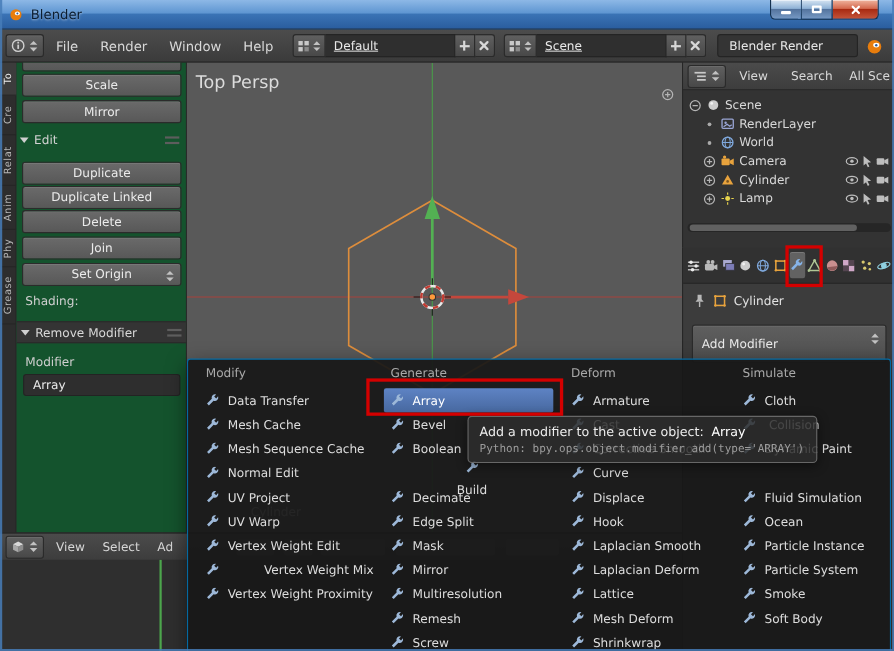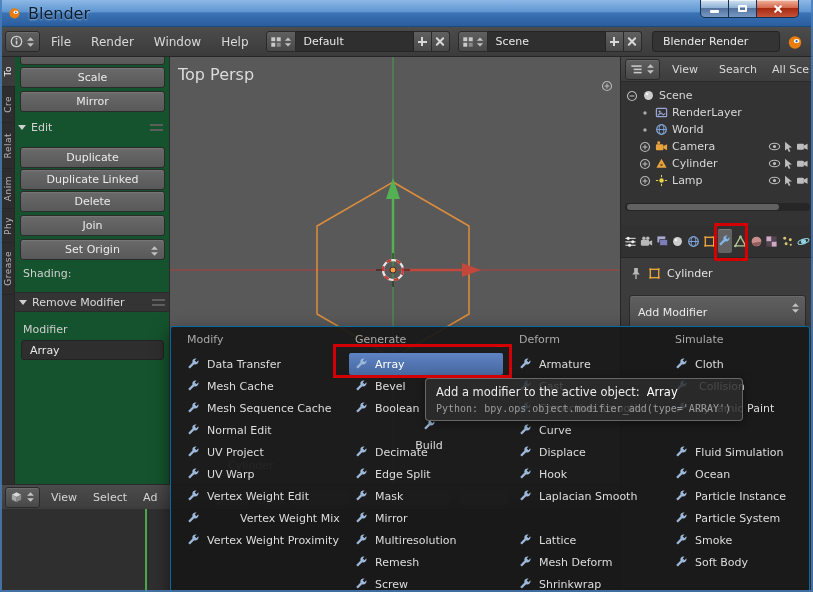--- a/index.html
+++ b/index.html
@@ -6,42 +6,42 @@
   html,body{width:813px;height:592px;}
   body{font-family:"DejaVu Sans","Liberation Sans",sans-serif;font-size:11px;color:#d8d8d8;
        position:relative;overflow:hidden;background:#2b2b2b;}
   .abs{position:absolute;}
   .ic{display:inline-flex;width:13px;height:13px;align-items:center;justify-content:center;flex:none;}
 
   
   .titlebar{position:absolute;left:0;top:0;width:813px;height:27px;
     background:linear-gradient(#8db8e6 0%,#5f96d2 45%,#3a73b5 50%,#2a5d9e 100%);
     border-bottom:1px solid #1c4a7e;display:flex;align-items:center;padding:0 8px;}
-  .wtitle{color:#0c1d30;font-size:16px;margin-left:7px;text-shadow:0 1px 2px rgba(255,255,255,.5);}
+  .wtitle{color:#0c1d30;font-size:12px;margin-left:7px;text-shadow:0 1px 2px rgba(255,255,255,.5);}
   .winbtns{position:absolute;right:14px;top:0;display:flex;}
   .wb{height:18px;border:1px solid #14314f;display:flex;align-items:center;justify-content:center;
       border-top:none;box-shadow:inset 0 1px 0 rgba(255,255,255,.5);}
   .wb.min{width:29px;border-radius:0 0 0 5px;background:linear-gradient(#d5e4f2,#8fb2d6 45%,#54749e 50%,#7699c4);}
   .wb.max{width:28px;background:linear-gradient(#d5e4f2,#8fb2d6 45%,#54749e 50%,#7699c4);border-left:none;}
   .wb.close{width:42px;border-radius:0 0 5px 0;background:linear-gradient(#f0b49e,#d4694e 45%,#a82a12 50%,#c4543a);border-left:none;}
   .g-min{width:9px;height:3px;background:#fff;margin-top:6px;border-radius:1px;}
   .g-max{width:9px;height:7px;border:2px solid #fff;border-radius:1px;}
   .g-close{position:relative;width:10px;height:10px;}
   .g-close::before,.g-close::after{content:"";position:absolute;left:4px;top:0;width:2px;height:10px;background:#fff;border-radius:1px;}
   .g-close::before{transform:rotate(45deg);} .g-close::after{transform:rotate(-45deg);}
 
   
   .menubar{position:absolute;left:0;top:27px;width:813px;height:30px;
     background:linear-gradient(#4c4c4c,#3b3b3b);border-bottom:1px solid #262626;
     display:flex;align-items:center;gap:2px;padding:0 5px;}
   .mmenu{padding:3px 9px;color:#d9d9d9;font-size:12px;}
   .ebtn{height:21px;background:linear-gradient(#606060,#484848);border:1px solid #2a2a2a;border-radius:3px;
     display:flex;align-items:center;justify-content:center;gap:3px;padding:0 4px;
     box-shadow:inset 0 1px 0 rgba(255,255,255,.08);}
-  .grp{display:flex;align-items:center;margin-left:6px;}
+  .grp{display:flex;align-items:center;margin-left:6px;text-decoration:underline;}
   .grp .ibtn{height:21px;border:1px solid #2a2a2a;border-radius:3px 0 0 3px;background:linear-gradient(#606060,#484848);
     display:flex;align-items:center;padding:0 3px;gap:2px;}
   .idfield{height:21px;background:#2f2f2f;border:1px solid #242424;border-left:none;color:#e8e8e8;
     display:flex;align-items:center;padding:0 8px;font-size:11px;}
   .sbtn{width:18px;height:21px;background:linear-gradient(#606060,#484848);border:1px solid #2a2a2a;border-left:none;
     display:flex;align-items:center;justify-content:center;}
   .sbtn.last{border-radius:0 3px 3px 0;}
   .g-plus{position:relative;width:9px;height:9px;}
   .g-plus::before{content:"";position:absolute;left:0;top:3.5px;width:9px;height:2px;background:#d8d8d8;}
   .g-plus::after{content:"";position:absolute;left:3.5px;top:0;width:2px;height:9px;background:#d8d8d8;}
@@ -917,20 +917,28 @@
         <span>Hook</span>
       </div>
       <div class="mi" style="top: 158px;">
         <span class="ic">
           <svg width="13" height="13" viewBox="0 0 15 15">
             <path d="M13 2.6a3.6 3.6 0 0 1-4.7 4.6l-5 5-1.9-1.9 5-5A3.6 3.6 0 0 1 11 .7L8.9 2.8 11 4.9 13 2.6z" fill="#9db8d8"></path>
           </svg>
         </span>
         <span>Laplacian Smooth</span>
       </div>
+      <div class="mi" style="top: 180px;">
+        <span class="ic">
+          <svg width="13" height="13" viewBox="0 0 15 15">
+            <path d="M13 2.6a3.6 3.6 0 0 1-4.7 4.6l-5 5-1.9-1.9 5-5A3.6 3.6 0 0 1 11 .7L8.9 2.8 11 4.9 13 2.6z" fill="#9db8d8"></path>
+          </svg>
+        </span>
+        <span>Laplacian Deform</span>
+      </div>
       <div class="mi" style="top: 202px;">
         <span class="ic">
           <svg width="13" height="13" viewBox="0 0 15 15">
             <path d="M13 2.6a3.6 3.6 0 0 1-4.7 4.6l-5 5-1.9-1.9 5-5A3.6 3.6 0 0 1 11 .7L8.9 2.8 11 4.9 13 2.6z" fill="#9db8d8"></path>
           </svg>
         </span>
         <span>Lattice</span>
       </div>
       <div class="mi" style="top: 224px;">
         <span class="ic">

